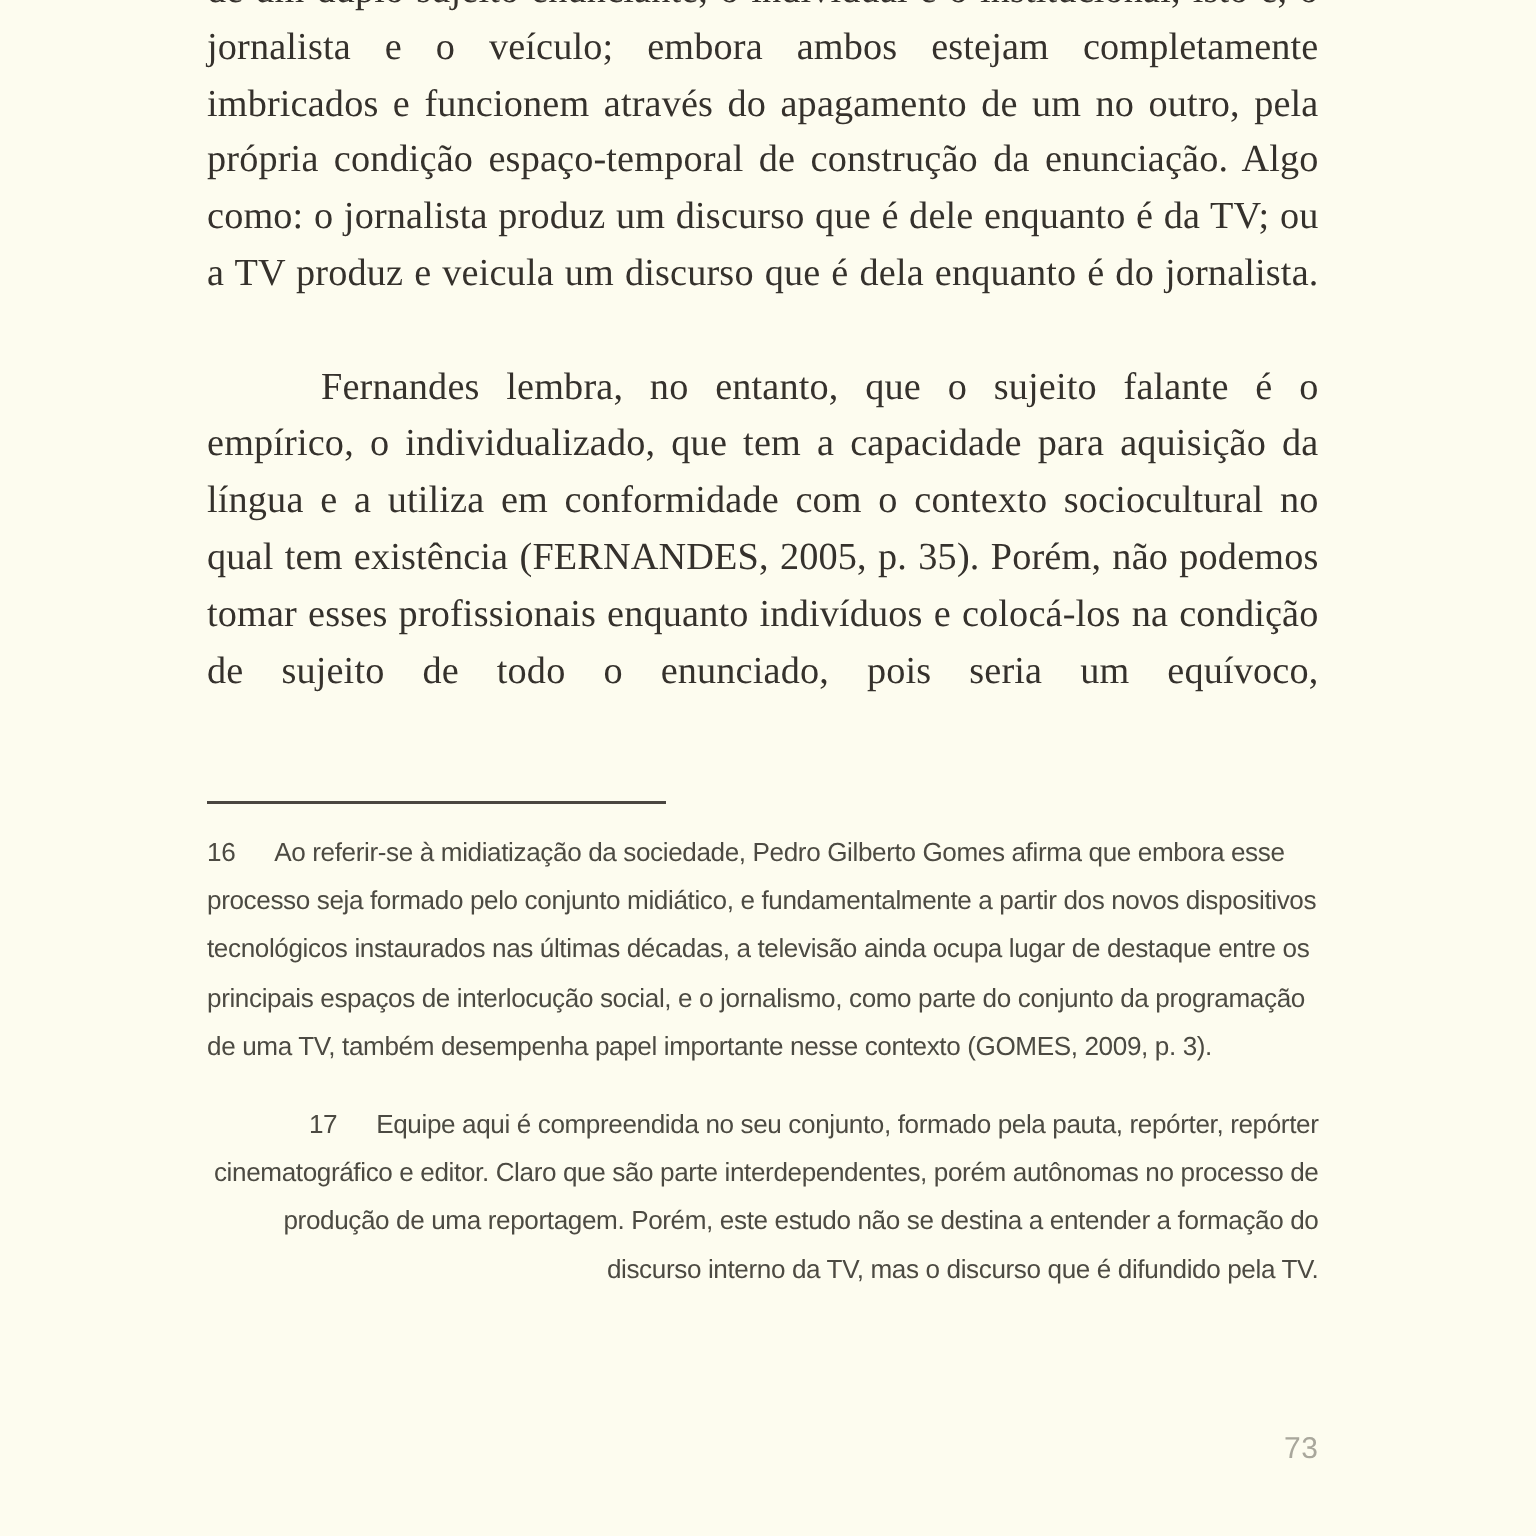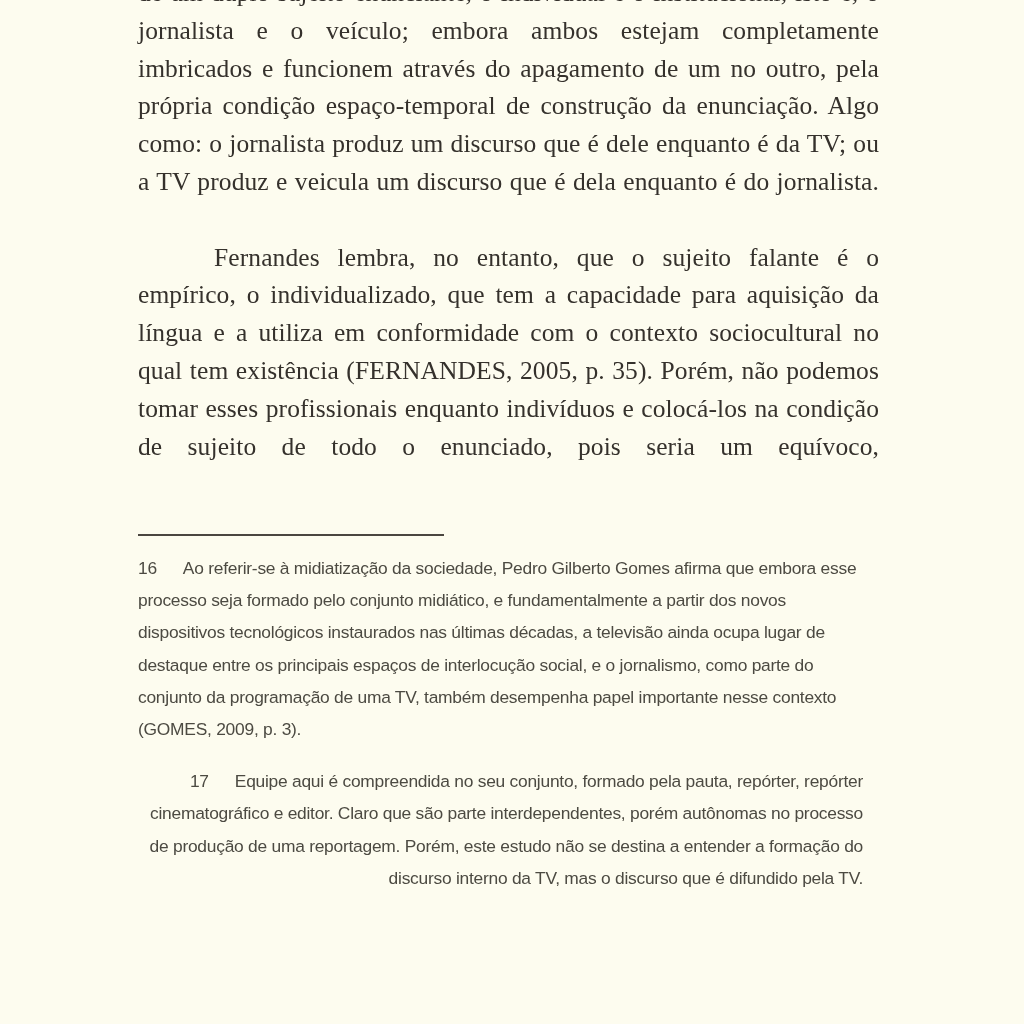--- a/index.html
+++ b/index.html
@@ -67,21 +67,21 @@
     width: 306px;
     height: 0;
     border: 0;
     border-top: 2.2px solid #4a4640;
     margin: 0 0 16px 0;
     padding: 0;
   }
 
   .fn-item {
     display: block;
-    margin: 0 16px 20px 0;
+    margin: 0 0 20px 0;
     font-family: "Liberation Sans", "DejaVu Sans", sans-serif;
     font-size: 17.4px;
     line-height: 32.2px;
     color: #4c4a42;
     text-align: left;
     letter-spacing: -0.25px;
   }
   .fn-item:last-child {
     margin-bottom: 0;
     text-align: right;
@@ -127,14 +127,15 @@
 
     <div class="fn-item">
       <span class="fn-num">16</span><span class="fn-gap"></span><span class="fn-text">Ao referir-se à midiatização da sociedade, Pedro Gilberto Gomes afirma que embora esse processo seja formado pelo conjunto midiático, e fundamentalmente a partir dos novos dispositivos tecnológicos instaurados nas últimas décadas, a televisão ainda ocupa lugar de destaque entre os principais espaços de interlocução social, e o jornalismo, como parte do conjunto da programação de uma TV, também desempenha papel importante nesse contexto (GOMES, 2009, p. 3).</span>
     </div>
 
     <div class="fn-item">
       <span class="fn-num">17</span><span class="fn-gap"></span><span class="fn-text">Equipe aqui é compreendida no seu conjunto, formado pela pauta, repórter, repórter cinematográfico e editor. Claro que são parte interdependentes, porém autônomas no processo de produção de uma reportagem. Porém, este estudo não se destina a entender a formação do discurso interno da TV, mas o discurso que é difundido pela TV.</span>
     </div>
   </div>
 
+  <div class="folio">73</div>
 
 </div>
 
 </body></html>

